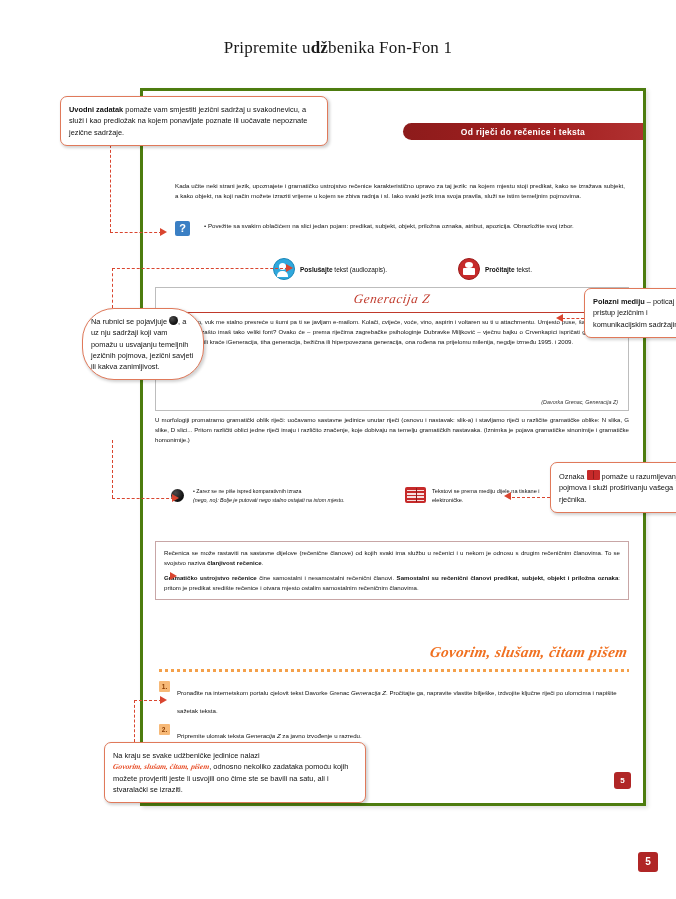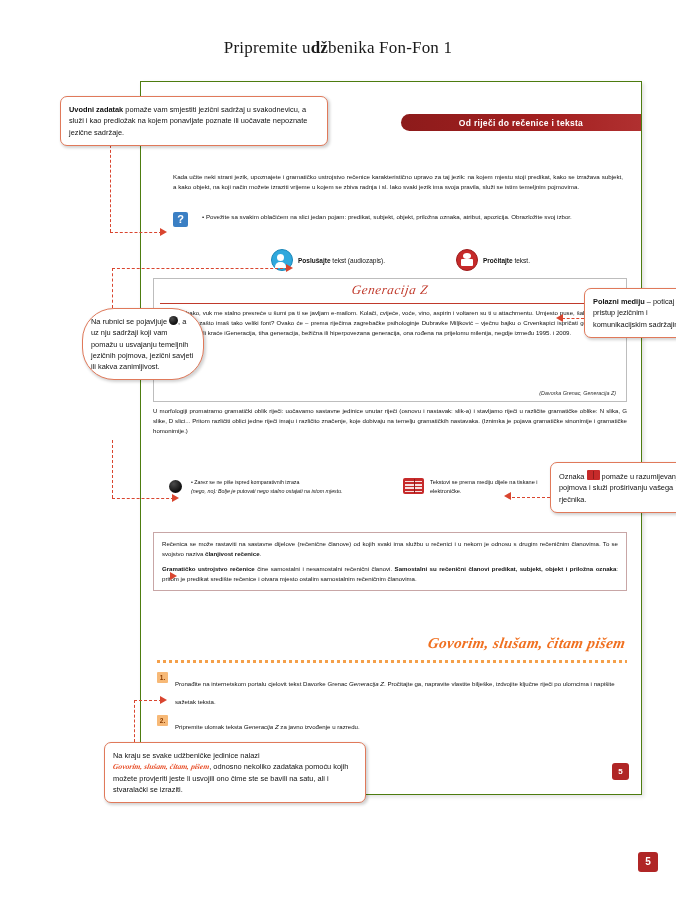--- a/index.html
+++ b/index.html
@@ -16,23 +16,23 @@
   
   .doc-title{
     position:absolute;left:0;top:38px;width:676px;text-align:center;
     font-family:"Liberation Serif", serif;font-size:17px;color:#1a1a1a;
     letter-spacing:.2px;
   }
   .doc-title b{font-weight:bold;}
 
   
   .sheet{
-    position:absolute;left:140px;top:81px;width:500px;height:712px;
+    position:absolute;left:140px;top:88px;width:500px;height:712px;
     background:#ffffff;
-    border:1px solid #4d7c0f;
+    border:3px solid #4d7c0f;
     box-shadow:2px 2px 4px rgba(0,0,0,.12);
   }
   .sheet-inner{position:absolute;left:0;top:0;right:0;bottom:0;}
 
   
   .banner{
     position:absolute;right:0;top:32px;height:17px;width:240px;
     background:linear-gradient(90deg,#8d1b1b 0%,#a32020 60%,#b03030 100%);
     border-radius:9px 0 0 9px;
     color:#fff;font-size:8.5px;font-weight:bold;

